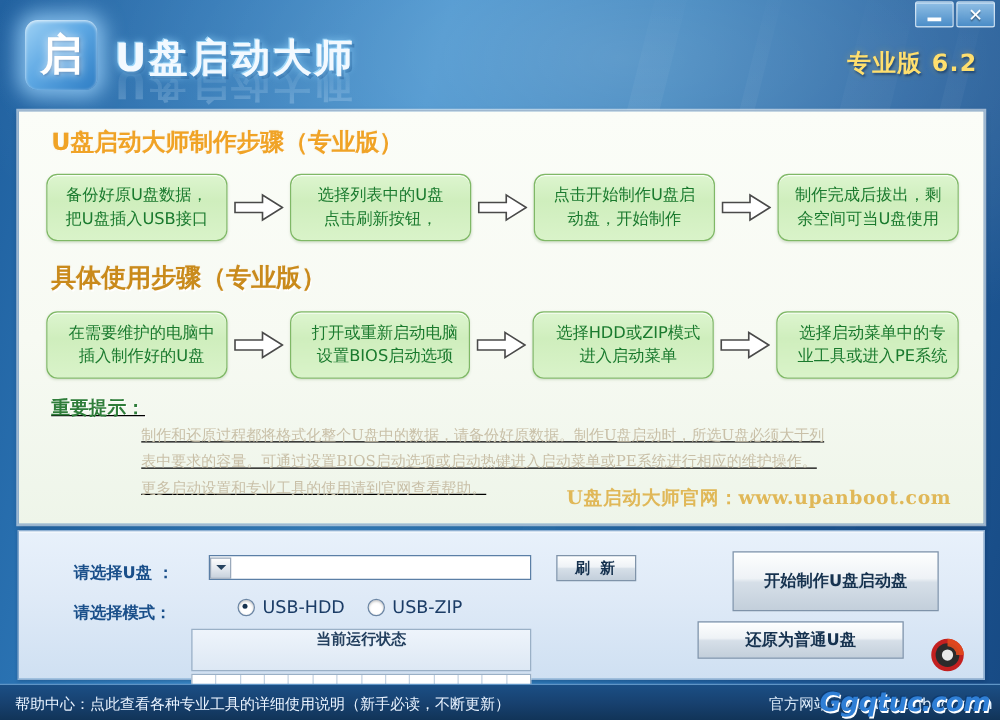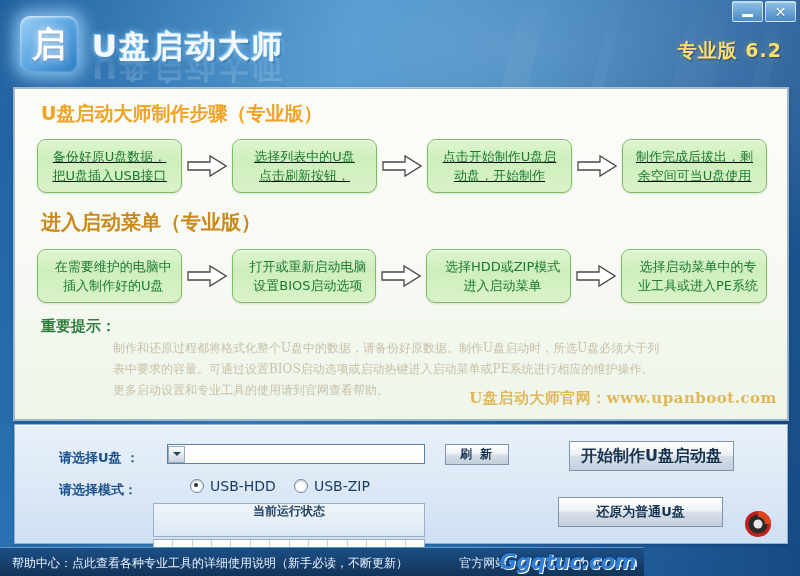--- a/index.html
+++ b/index.html
@@ -166,21 +166,21 @@
     color: #c98a1b;
     font-size: 20px;
   }
 
   .steps-row {
     position: absolute;
     display: flex;
     align-items: center;
     gap: 0px;
   }
-  .row1 { left: 22px; top: 50px; width: 730px; text-decoration: underline; }
+  .row1 { left: 22px; top: 50px; width: 730px; }
   .row2 { left: 22px; top: 160px; width: 730px; }
 
   .step-box {
     background: linear-gradient(to bottom, #ddf5cf 0%, #cfeebd 40%, #d9f3c9 100%);
     border: 1px solid #7fb866;
     border-radius: 9px;
     padding: 7px 8px;
     box-sizing: border-box;
     text-align: center;
     box-shadow: inset 0 1px 0 rgba(255,255,255,0.8), 0 1px 2px rgba(60,110,40,0.18);
@@ -204,21 +204,22 @@
     margin: 0 5px;
     position: relative;
   }
   .arrow svg { display: block; }
 
   
   .notice {
     position: absolute;
     left: 26px;
     top: 228px;
-    right: 0;
+    right: 16px;
+    text-decoration: underline;
   }
   .notice-title {
     font-family: "DejaVu Sans", sans-serif;
     font-size: 15px;
     font-weight: bold;
     color: #2f7d3a;
     text-shadow: 1px 1px 0 rgba(255,255,255,0.9);
     margin-bottom: 2px;
   }
   .notice-body {
@@ -391,44 +392,44 @@
     box-shadow: inset 0 1px 0 rgba(255,255,255,0.95);
     white-space: nowrap;
   }
   .btn-refresh {
     left: 430px; top: 19px;
     width: 64px; height: 21px;
     font-size: 12px; font-weight: bold;
     letter-spacing: 2px;
   }
   .btn-make {
-    left: 554px; top: 16px;
-    width: 165px; height: 30px;
-    font-size: 16px; font-weight: bold;
+    left: 571px; top: 16px;
+    width: 165px; height: 48px;
+    font-size: 13px; font-weight: bold;
   }
   .btn-restore {
     left: 543px; top: 72px;
     width: 165px; height: 30px;
     font-size: 13px; font-weight: bold;
   }
 
   .corner-logo {
     position: absolute;
     right: 14px;
     bottom: 4px;
     width: 30px;
     height: 30px;
   }
 
   
   .footer {
     position: absolute;
     left: 0;
     bottom: 0;
-    width: 644px;
+    width: 800px;
     height: 28px;
     background: linear-gradient(to bottom, #1b4f85 0%, #17406e 55%, #113458 100%);
     border-top: 1px solid #5f95c6;
   }
   .footer-left {
     position: absolute;
     left: 12px;
     top: 7px;
     font-family: "DejaVu Sans", sans-serif;
     font-size: 12px;
@@ -519,21 +520,21 @@
         <svg width="40" height="24" viewBox="0 0 40 24">
             <polygon points="1,8 23,8 23,2 39,12 23,22 23,16 1,16" fill="#ffffff" stroke="#4a4a4a" stroke-width="1.3"></polygon>
           </svg>
       </div>
       <div class="step-box">
         <span class="line">制作完成后拔出，剩</span>
         <span class="line">余空间可当U盘使用</span>
       </div>
     </div>
 
-    <div class="section-heading heading2">进入启动菜单（专业版）</div>
+    <div class="section-heading heading2">具体使用步骤（专业版）</div>
 
     <div class="steps-row row2">
       <div class="step-box">
         <span class="line">在需要维护的电脑中</span>
         <span class="line">插入制作好的U盘</span>
       </div>
       <div class="arrow">
         <svg width="40" height="24" viewBox="0 0 40 24">
             <polygon points="1,8 23,8 23,2 39,12 23,22 23,16 1,16" fill="#ffffff" stroke="#4a4a4a" stroke-width="1.3"></polygon>
           </svg>

